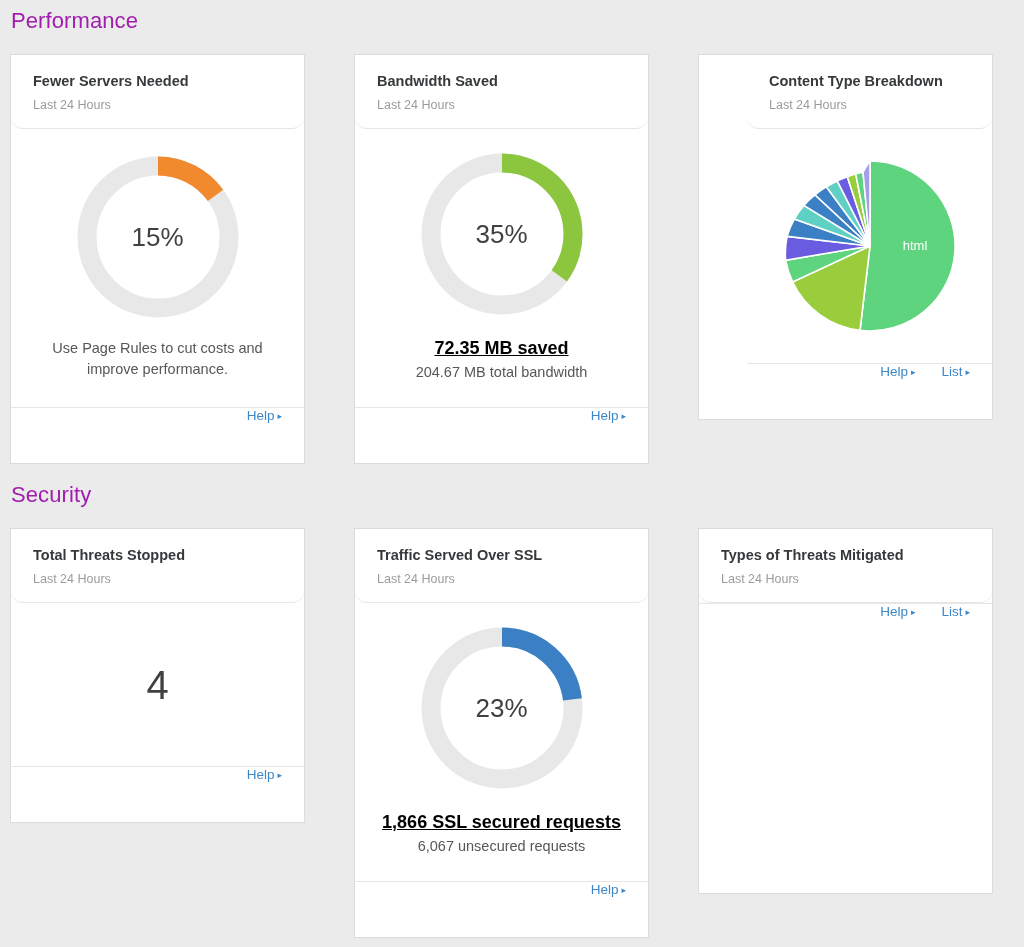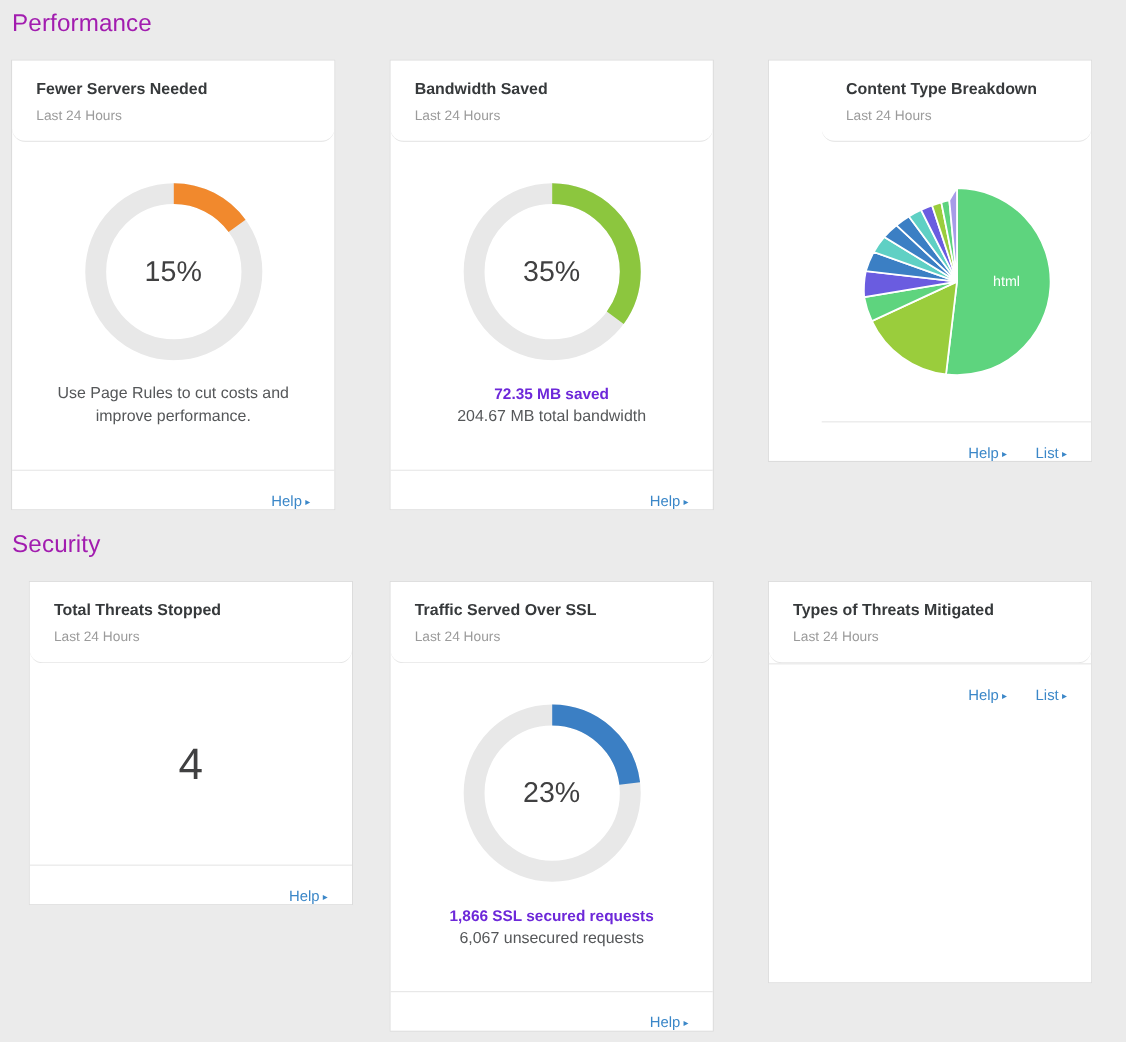--- a/index.html
+++ b/index.html
@@ -48,23 +48,23 @@
   .card-body {
     flex: 1 1 auto;
     display: flex;
     flex-direction: column;
     align-items: center;
     justify-content: center;
     padding: 10px 12px;
   }
   .card-foot {
     border-top: 1px solid #e6e6e6;
-    height: 36px;
+    height: 56px;
     display: flex;
-    align-items: flex-end;
+    align-items: flex-start;
     justify-content: flex-end;
     gap: 26px;
     padding: 0 22px 0 22px;
   }
   .flink {
     color: #3b87c8;
     font-size: 13.5px;
     text-decoration: none;
     white-space: nowrap;
     cursor: pointer;
@@ -81,21 +81,21 @@
     text-align: center;
     font-size: 26px;
     color: #404041;
     font-weight: 400;
   }
   .caption {
     text-align: center;
     margin-top: 20px;
     line-height: 1.45;
   }
-  .caption .strong { font-size: 14px; font-weight: bold; color: #6d28d9; display: block; }
+  .caption .strong { font-size: 18px; font-weight: bold; color: #000000; display: block; text-decoration: underline; }
   .caption .plain  { font-size: 14.5px; color: #555759; display: block; }
 
   .bignum { font-size: 40px; color: #404041; font-weight: 400; line-height: 1; }
 
   .pie-label {
     fill: #ffffff;
     font-family: "Liberation Sans", sans-serif;
     font-size: 13px;
   }
 </style>
@@ -191,21 +191,21 @@
       </svg>
     </div>
     <div class="card-foot">
       <a class="flink" href="#"><span>Help</span><span class="arrow">▸</span></a>
       <a class="flink" href="#"><span>List</span><span class="arrow">▸</span></a>
     </div>
   </div>
 
   <div id="sec-title" class="section-title">Security</div>
 
-  <div class="card" style="left:10px; top:528px; width:295px; height:295px;margin-left:16px;">
+  <div class="card" style="left:10px; top:528px; width:295px; height:295px;">
     <div class="card-head">
       <div class="title">Total Threats Stopped</div>
       <div class="sub">Last 24 Hours</div>
     </div>
     <div class="card-body">
       <div class="bignum">4</div>
     </div>
     <div class="card-foot">
       <a class="flink" href="#"><span>Help</span><span class="arrow">▸</span></a>
     </div>

